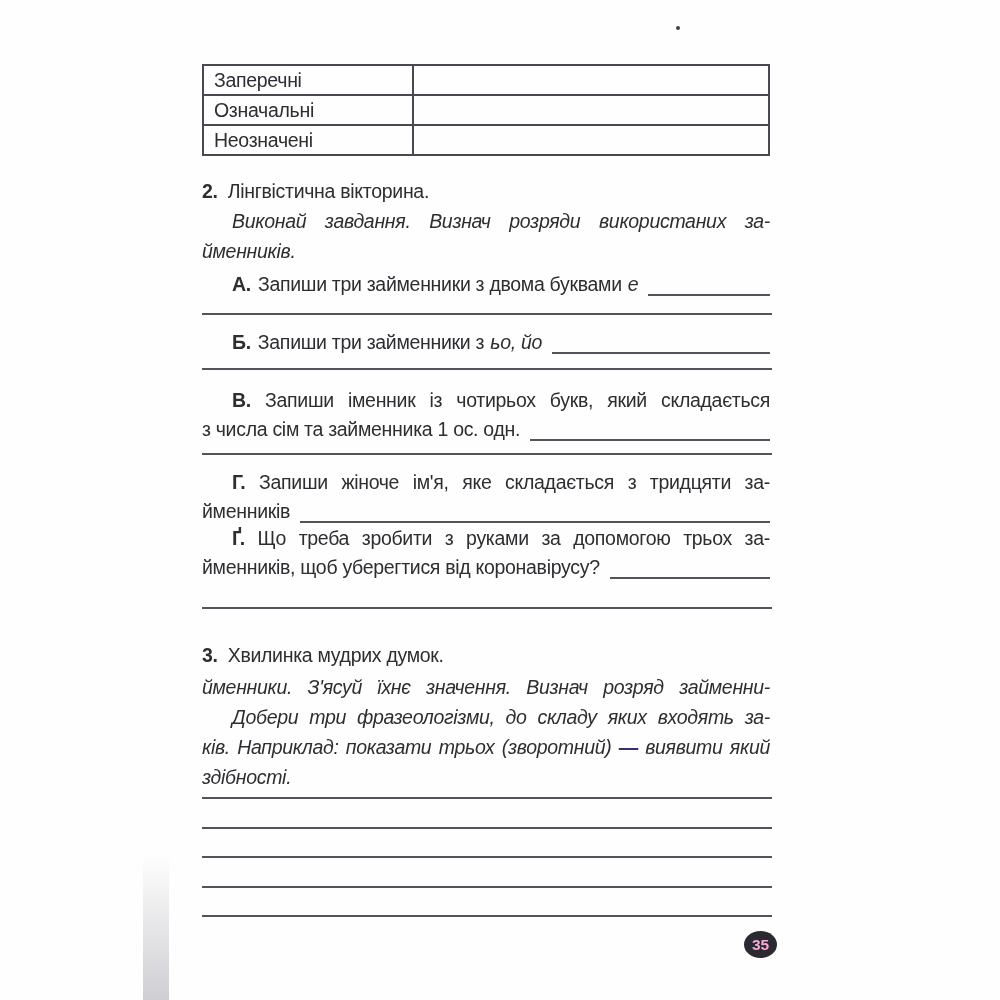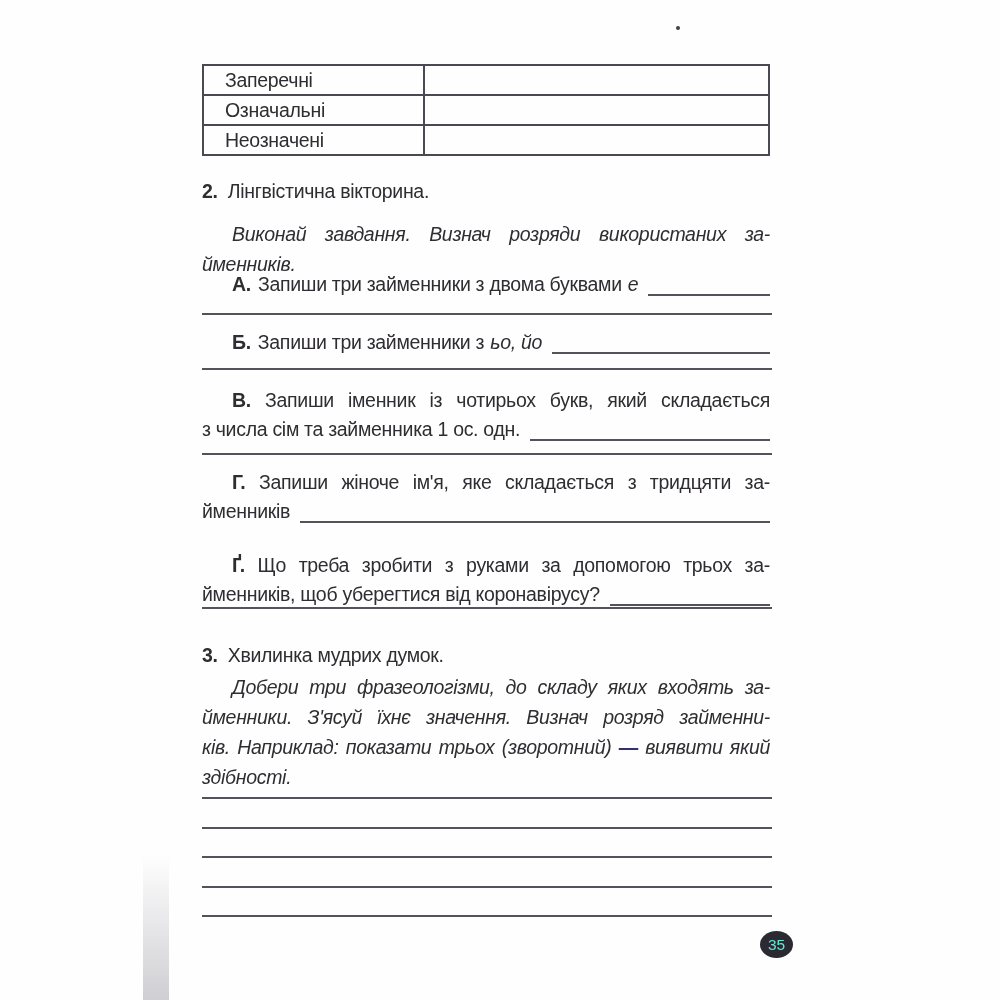--- a/index.html
+++ b/index.html
@@ -15,21 +15,21 @@
     background:#fefefe;color:var(--ink);
     font-family:"Liberation Sans", sans-serif;
     font-size:19.5px;letter-spacing:-0.3px;
   }
   
   .cat-table{
     position:absolute;left:202px;top:64px;width:568px;
     border-collapse:collapse;table-layout:fixed;
   }
   .cat-table td{
-    border:2px solid #4a4850;height:28px;padding:0 0 0 21px;
+    border:2px solid #4a4850;height:28px;padding:0 0 0 10px;
     font-size:19.5px;color:var(--ink);vertical-align:middle;
   }
   .cat-table td.answer{border-left:1.5px solid #4a4850;}
   
   .abs{position:absolute;left:202px;width:568px;}
   .heading{display:flex;align-items:baseline;line-height:26px;}
   .heading .num{font-weight:bold;margin-right:10px;}
   .para{line-height:30px;}
   .para29{line-height:29px;}
   .italic{font-style:italic;}
@@ -38,24 +38,24 @@
   .letter{font-weight:bold;}
   .item-row{display:flex;align-items:stretch;line-height:29px;}
   .item-row .letter{margin-left:30px;margin-right:7px;}
   .item-row .em{font-style:italic;margin-left:6px;}
   .fill{flex:1 1 auto;border-bottom:2px solid var(--line);margin:0 0 3px 10px;min-width:40px;}
   .row2{display:flex;align-items:stretch;line-height:29px;text-align:center;}
   .rule{position:absolute;left:202px;width:570px;height:0;border-top:2px solid var(--line);}
   .dash{color:var(--accent);font-weight:bold;font-style:normal;}
   
   .badge{
-    position:absolute;left:760px;top:931px;width:33px;height:27px;
+    position:absolute;left:744px;top:931px;width:33px;height:27px;
     background:var(--badge);border-radius:50%;
     display:flex;align-items:center;justify-content:center;
-    color:#5eead4;font-weight:normal;font-size:15.5px;letter-spacing:0;
+    color:#f9a8d4;font-weight:bold;font-size:15.5px;letter-spacing:0;
   }
   
   .speck{position:absolute;left:676px;top:26px;width:4px;height:4px;border-radius:50%;background:#454043;}
   .gutter{
     position:absolute;left:143px;top:855px;width:26px;height:145px;
     background:linear-gradient(to bottom, rgba(175,175,182,0), rgba(168,168,176,0.55));
   }
 </style>
 </head>
 <body>
@@ -79,21 +79,21 @@
         <td class="answer"></td>
       </tr>
     </tbody>
   </table>
 
   <div class="abs heading" style="top:178px">
     <span class="num">2.</span>
     <span>Лінгвістична вікторина.</span>
   </div>
 
-  <div class="abs para italic" style="top:219px">
+  <div class="abs para italic" style="top:206px">
     <div class="stretch indent">Виконай завдання. Визнач розряди використаних за-</div>
     <div>йменників.</div>
   </div>
 
   <div class="abs item-row" style="top:270px">
     <span class="letter">А.</span>
     <span>Запиши три займенники з двома буквами</span>
     <span class="em">е</span>
     <span class="fill"></span>
   </div>
@@ -123,40 +123,40 @@
     <div class="stretch indent">
       <span class="letter">Г.</span>
       <span>Запиши жіноче ім'я, яке складається з тридцяти за-</span>
     </div>
     <div class="row2">
       <span>йменників</span>
       <span class="fill"></span>
     </div>
   </div>
 
-  <div class="abs para29" style="top:551px">
+  <div class="abs para29" style="top:524px">
     <div class="stretch indent">
       <span class="letter">Ґ.</span>
       <span>Що треба зробити з руками за допомогою трьох за-</span>
     </div>
     <div class="row2">
       <span>йменників, щоб уберегтися від коронавірусу?</span>
       <span class="fill"></span>
     </div>
   </div>
   <div class="rule" style="top:607px"></div>
 
   <div class="abs heading" style="top:642px">
     <span class="num">3.</span>
     <span>Хвилинка мудрих думок.</span>
   </div>
 
   <div class="abs para italic" style="top:672px">
+    <div class="stretch">йменники. З'ясуй їхнє значення. Визнач розряд займенни-</div>
     <div class="stretch indent">Добери три фразеологізми, до складу яких входять за-</div>
-    <div class="stretch">йменники. З'ясуй їхнє значення. Визнач розряд займенни-</div>
     <div class="stretch"><span>ків. Наприклад: показати трьох (зворотний) </span><span class="dash">—</span><span> виявити який</span></div>
     <div>здібності.</div>
   </div>
 
   <div class="rule" style="top:797px"></div>
   <div class="rule" style="top:827px"></div>
   <div class="rule" style="top:856px"></div>
   <div class="rule" style="top:886px"></div>
   <div class="rule" style="top:915px"></div>
 

